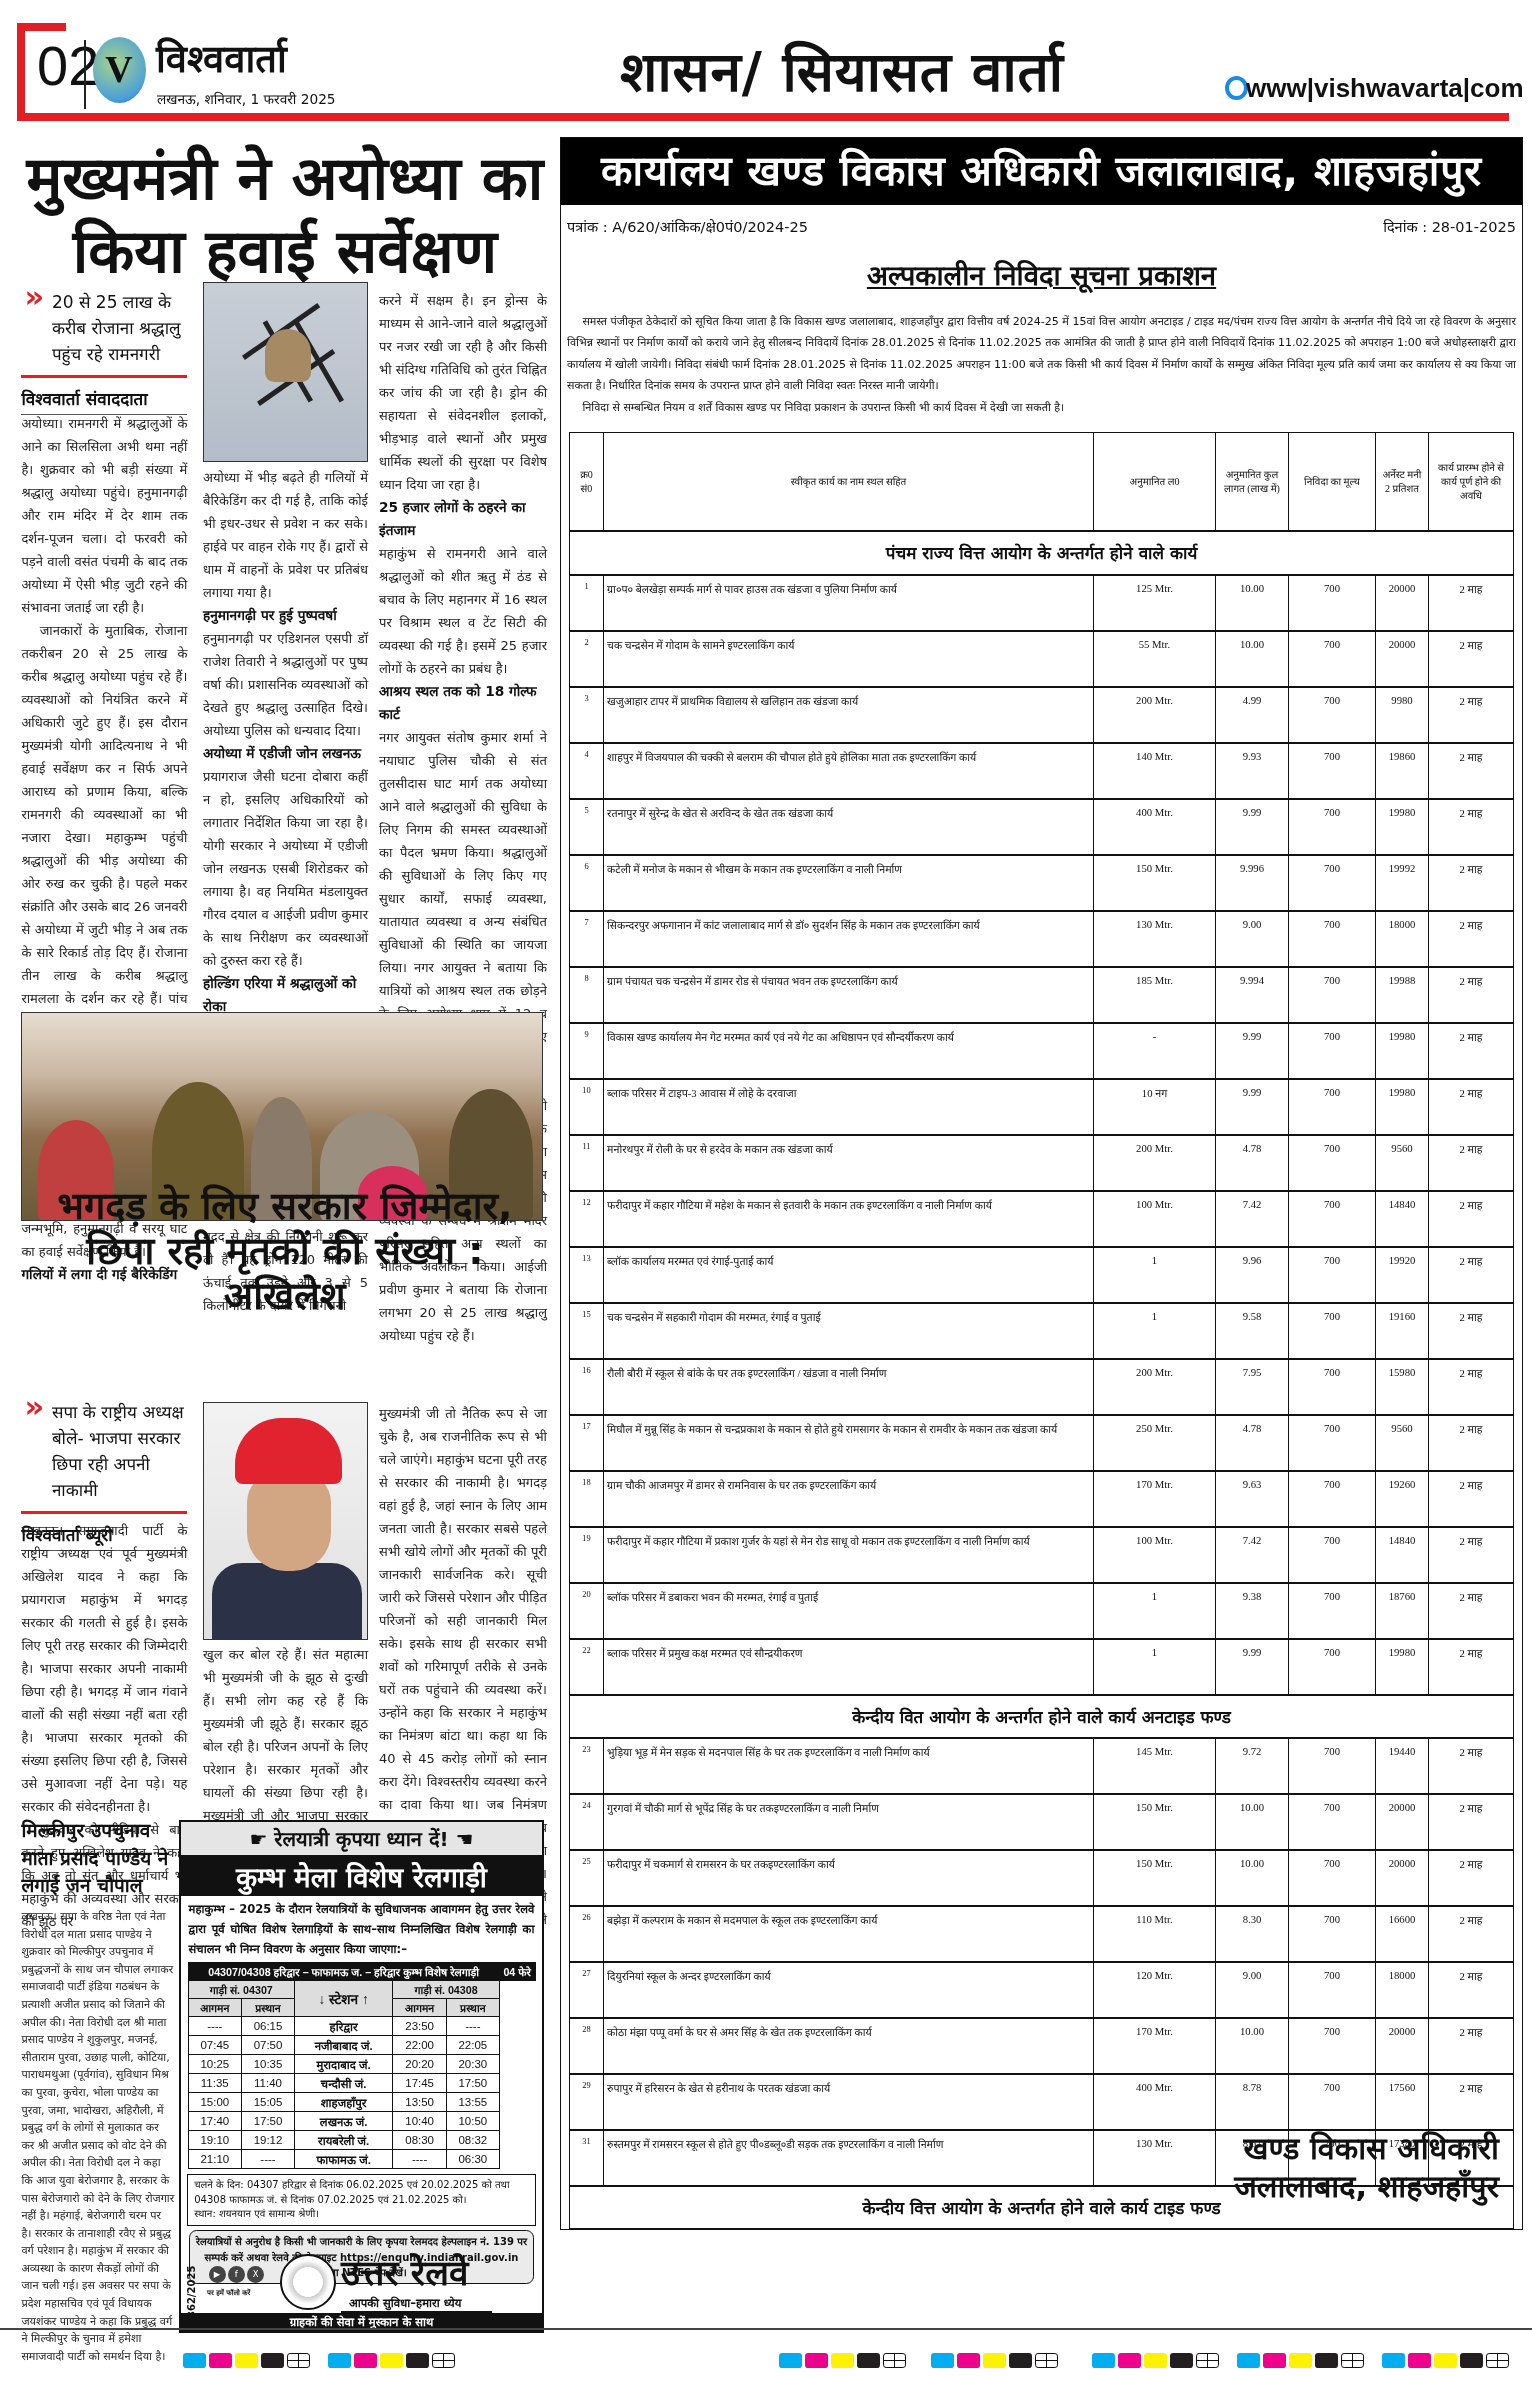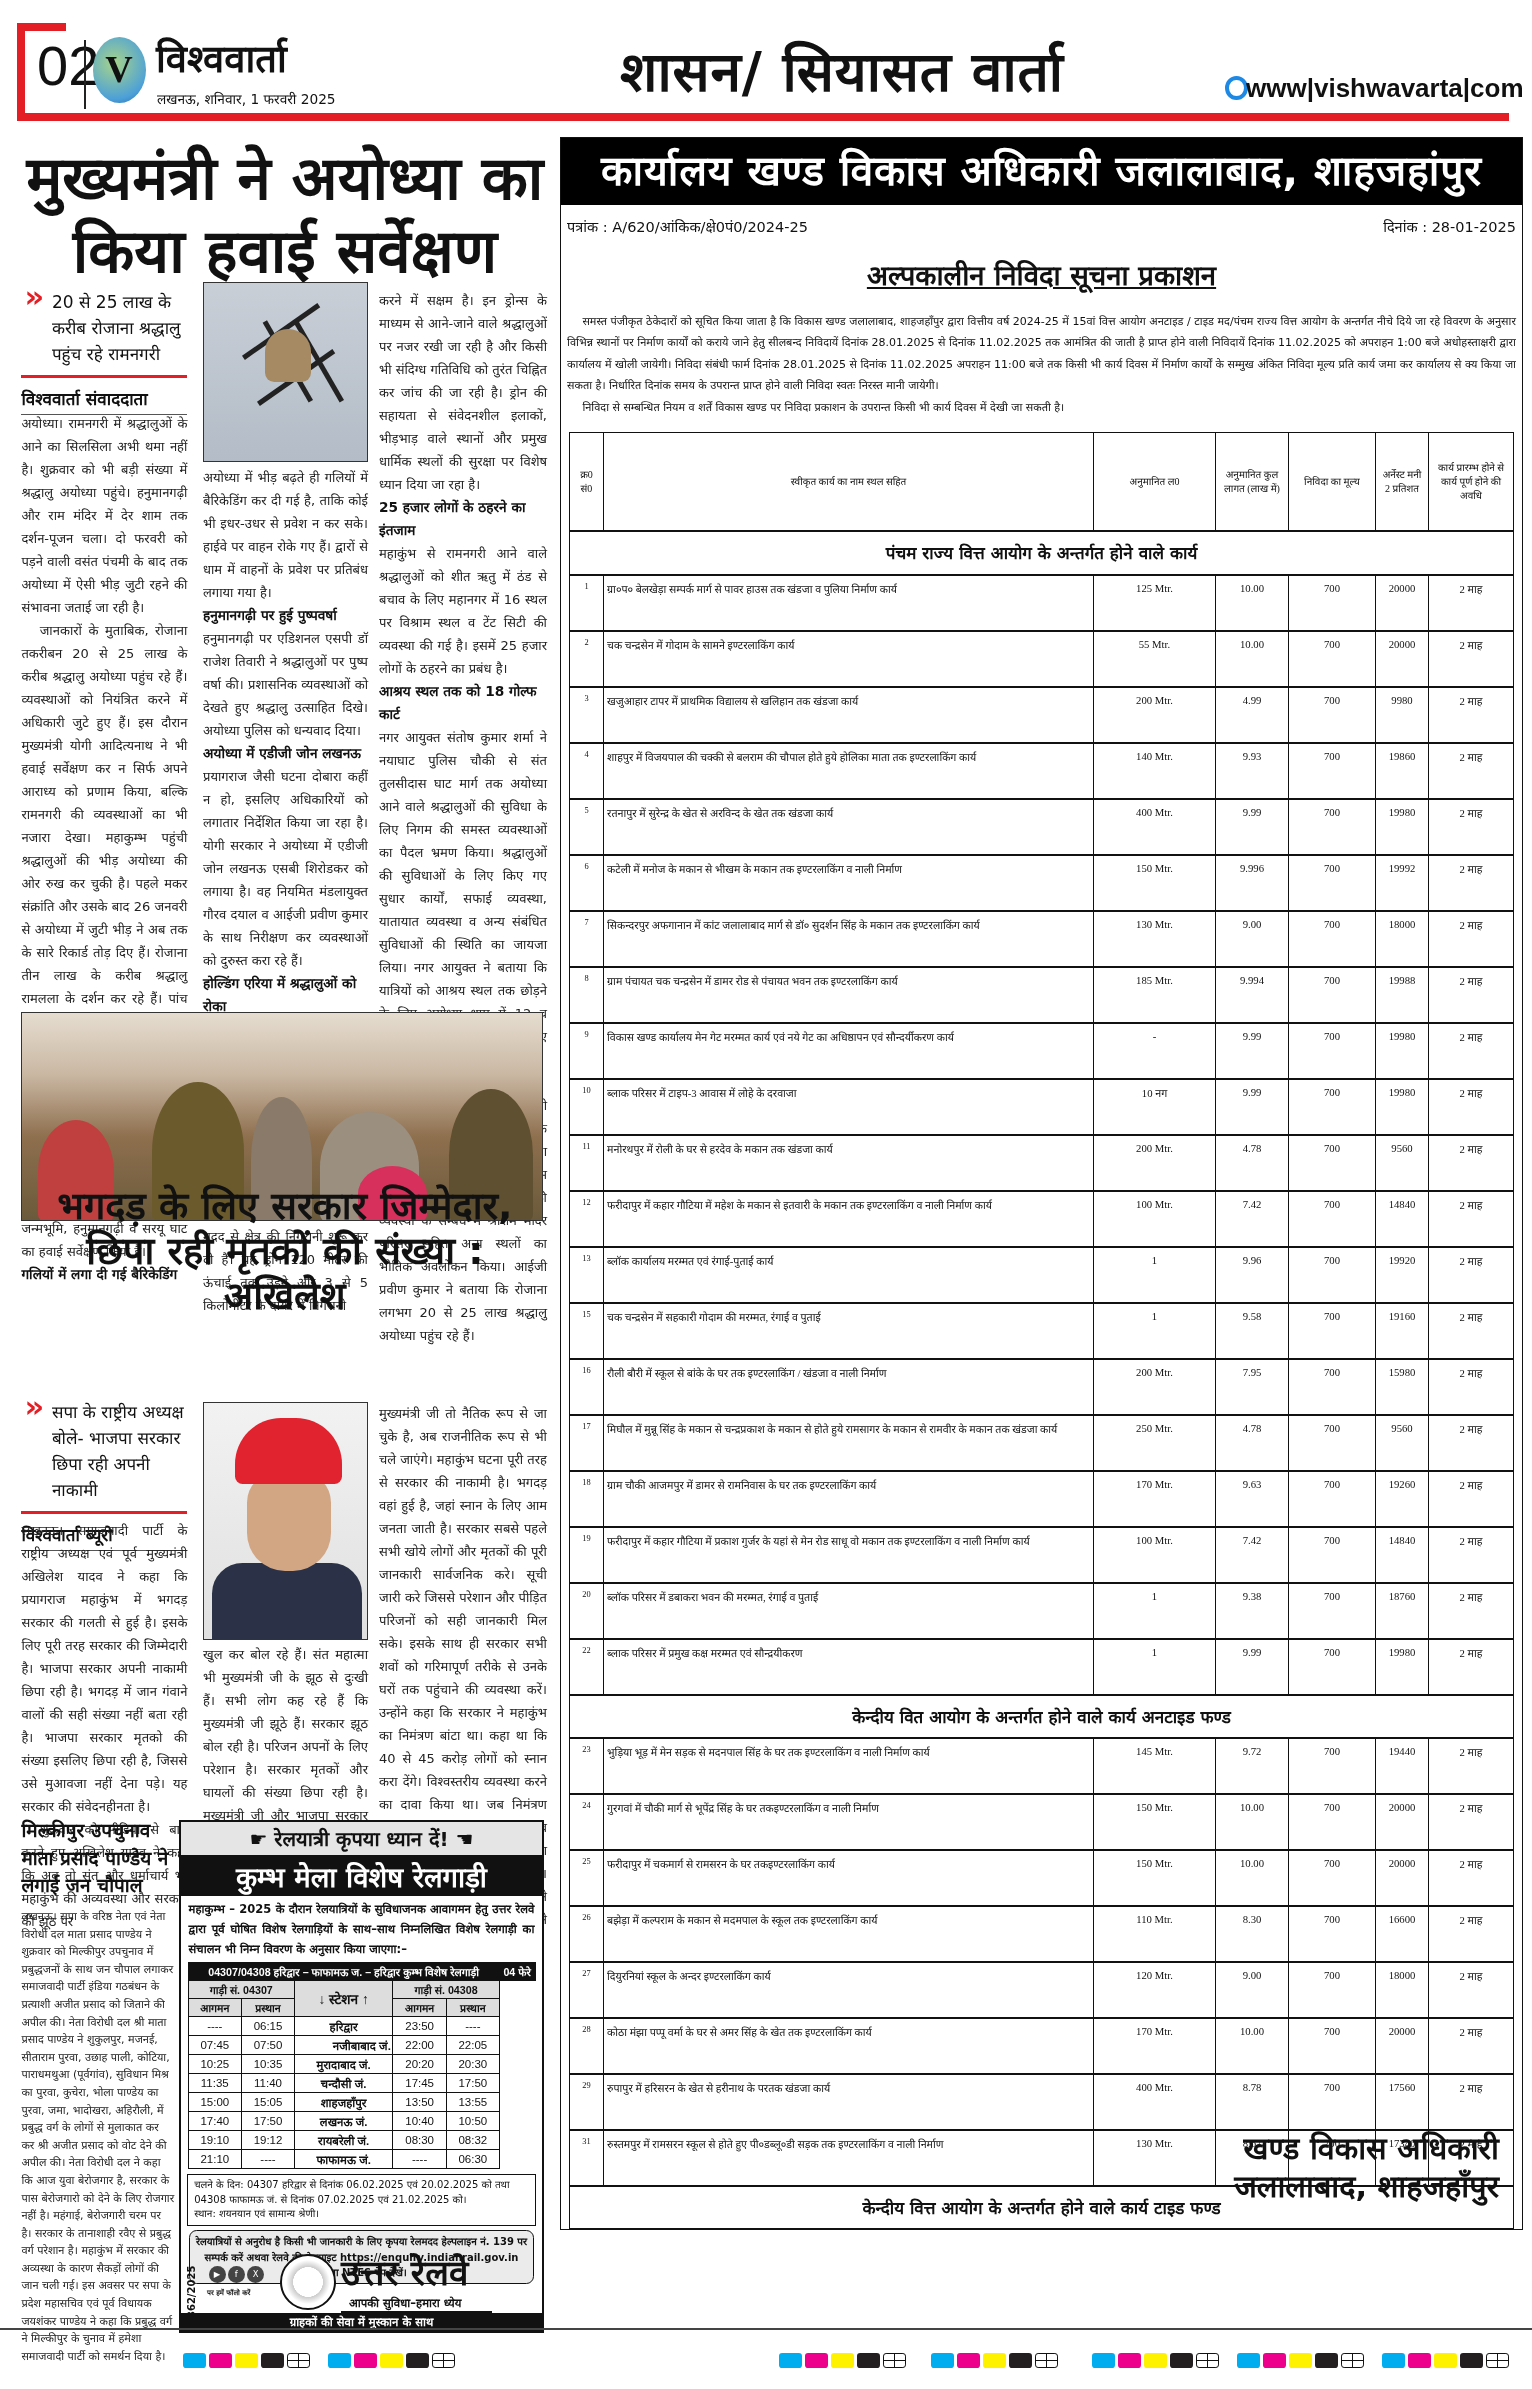--- a/index.html
+++ b/index.html
@@ -197,21 +197,21 @@
         <tr>
           <td style="font-size: 11.5px;">----</td>
           <td style="font-size: 11.5px;">06:15</td>
           <td style="font-weight: bold; font-size: 11.5px;">हरिद्वार</td>
           <td style="font-size: 11.5px;">23:50</td>
           <td style="font-size: 11.5px;">----</td>
         </tr>
         <tr>
           <td style="font-size: 11.5px;">07:45</td>
           <td style="font-size: 11.5px;">07:50</td>
-          <td style="font-weight: bold; font-size: 11.5px; text-align: right;">नजीबाबाद जं.</td>
+          <td style="font-weight: bold; font-size: 11.5px;">नजीबाबाद जं.</td>
           <td style="font-size: 11.5px;">22:00</td>
           <td style="font-size: 11.5px;">22:05</td>
         </tr>
         <tr>
           <td style="font-size: 11.5px;">10:25</td>
           <td style="font-size: 11.5px;">10:35</td>
           <td style="font-weight: bold; font-size: 11.5px;">मुरादाबाद जं.</td>
           <td style="font-size: 11.5px;">20:20</td>
           <td style="font-size: 11.5px;">20:30</td>
         </tr>

